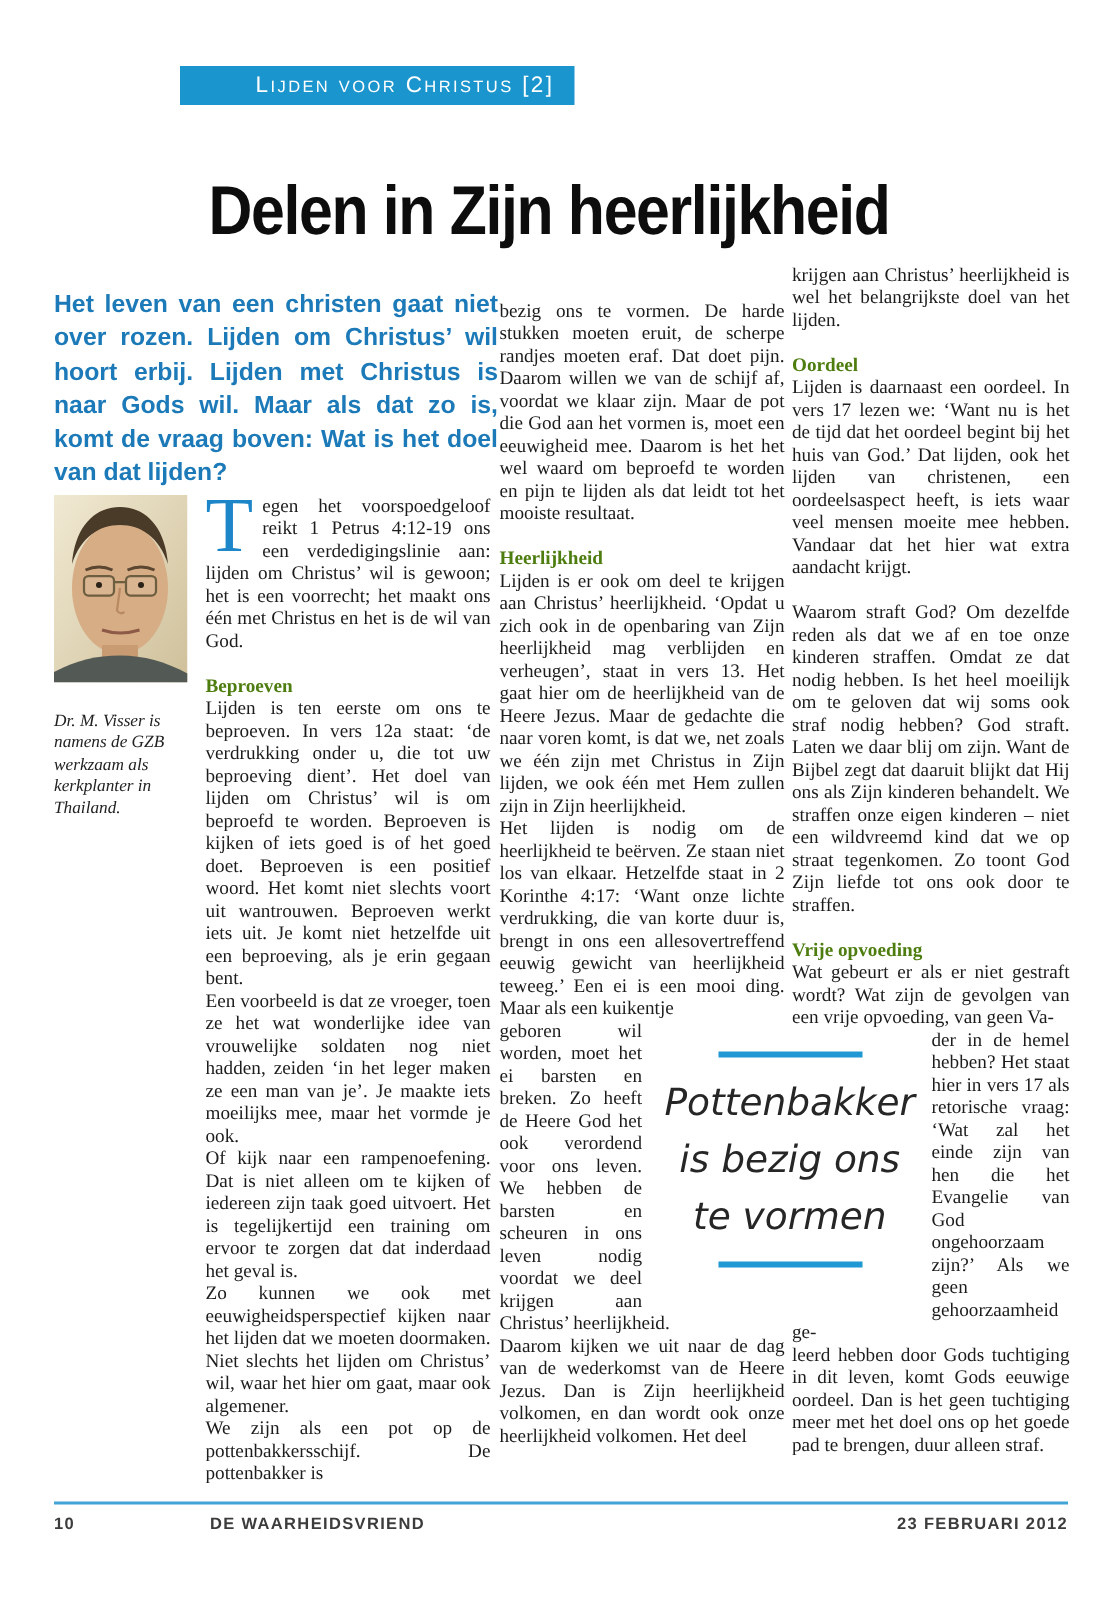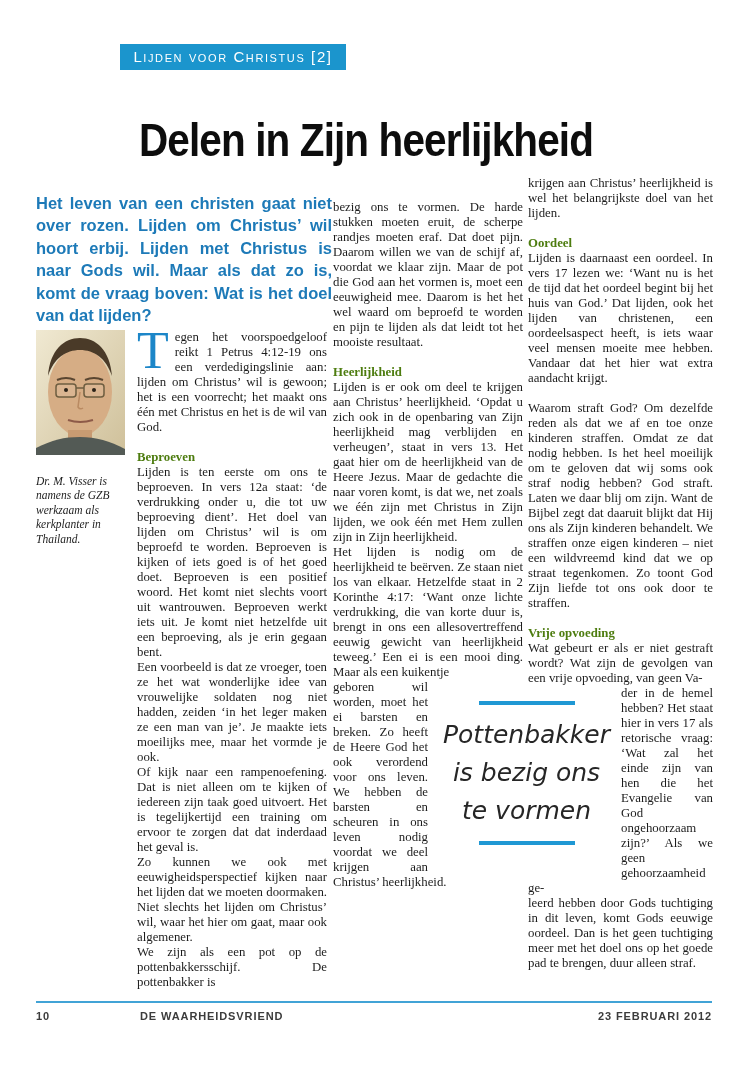--- a/index.html
+++ b/index.html
@@ -1,21 +1,21 @@
 <!DOCTYPE html>
 <html lang="nl"><head>
 <meta charset="utf-8">
 <style>
   html,body{margin:0;padding:0;background:#ffffff;}
   .page{position:relative;width:738px;height:1068px;background:#ffffff;overflow:hidden;
         font-family:"Liberation Serif",serif;color:#1c1c1c;}
 
   .kicker{position:absolute;left:120px;top:44px;width:226px;height:26px;background:#1b95cd;
           color:#ffffff;font-family:"Liberation Sans",sans-serif;font-variant:small-caps;
-          font-size:15px;line-height:25px;letter-spacing:1.6px;text-align:center;}
+          font-size:15px;line-height:25px;letter-spacing:1.6px;text-align:center;padding-left:37px;}
 
   .title{position:absolute;left:139px;top:82px;font-family:"Liberation Sans",sans-serif;
          font-weight:bold;font-size:46px;color:#0d0d0d;letter-spacing:-1px;white-space:nowrap;
          transform:scaleX(.88);transform-origin:0 50%;}
 
   .lead{position:absolute;left:36px;top:175px;width:296px;font-family:"Liberation Sans",sans-serif;
         font-weight:bold;font-size:16.5px;line-height:22.5px;color:#1d7ab8;text-align:justify;}
 
   .photo{position:absolute;left:36px;top:330px;width:89px;height:125px;}
   .caption{position:absolute;left:36px;top:462px;width:104px;font-style:italic;
@@ -96,20 +96,21 @@
     <p>We zijn als een pot op de pottenbakkersschijf. De pottenbakker is</p>
   </div>
 
   <div class="col col2">
     <p>bezig ons te vormen. De harde stukken moeten eruit, de scherpe randjes moeten eraf. Dat doet pijn. Daarom willen we van de schijf af, voordat we klaar zijn. Maar de pot die God aan het vormen is, moet een eeuwigheid mee. Daarom is het het wel waard om beproefd te worden en pijn te lijden als dat leidt tot het mooiste resultaat.</p>
     <h3>Heerlijkheid</h3>
     <p>Lijden is er ook om deel te krijgen aan Christus’ heerlijkheid. ‘Opdat u zich ook in de openbaring van Zijn heerlijkheid mag verblijden en verheugen’, staat in vers 13. Het gaat hier om de heerlijkheid van de Heere Jezus. Maar de gedachte die naar voren komt, is dat we, net zoals we één zijn met Christus in Zijn lijden, we ook één met Hem zullen zijn in Zijn heerlijkheid.</p>
     <p>Het lijden is nodig om de heerlijkheid te beërven. Ze staan niet los van elkaar. Hetzelfde staat in 2 Korinthe 4:17: ‘Want onze lichte verdrukking, die van korte duur is, brengt in ons een allesovertreffend eeuwig gewicht van heerlijkheid teweeg.’ Een ei is een mooi ding. Maar als een kuikentje</p>
     <div class="spacer-r"></div>
     <p>geboren wil worden, moet het ei barsten en breken. Zo heeft de Heere God het ook verordend voor ons leven. We hebben de barsten en scheuren in ons leven nodig voordat we deel krijgen aan Christus’ heerlijkheid.</p>
+    <p>Daarom kijken we uit naar de dag van de wederkomst van de Heere Jezus. Dan is Zijn heerlijkheid volkomen, en dan wordt ook onze heerlijkheid volkomen. Het deel</p>
   </div>
 
   <div class="col col3">
     <p>krijgen aan Christus’ heerlijkheid is wel het belangrijkste doel van het lijden.</p>
     <h3>Oordeel</h3>
     <p>Lijden is daarnaast een oordeel. In vers 17 lezen we: ‘Want nu is het de tijd dat het oordeel begint bij het huis van God.’ Dat lijden, ook het lijden van christenen, een oordeelsaspect heeft, is iets waar veel mensen moeite mee hebben. Vandaar dat het hier wat extra aandacht krijgt.</p>
     <p class="space">Waarom straft God? Om dezelfde reden als dat we af en toe onze kinderen straffen. Omdat ze dat nodig hebben. Is het heel moeilijk om te geloven dat wij soms ook straf nodig hebben? God straft. Laten we daar blij om zijn. Want de Bijbel zegt dat daaruit blijkt dat Hij ons als Zijn kinderen behandelt. We straffen onze eigen kinderen – niet een wildvreemd kind dat we op straat tegenkomen. Zo toont God Zijn liefde tot ons ook door te straffen.</p>
     <h3>Vrije opvoeding</h3>
     <p>Wat gebeurt er als er niet gestraft wordt? Wat zijn de gevolgen van een vrije opvoeding, van geen Va-</p>
     <div class="spacer-l"></div>

